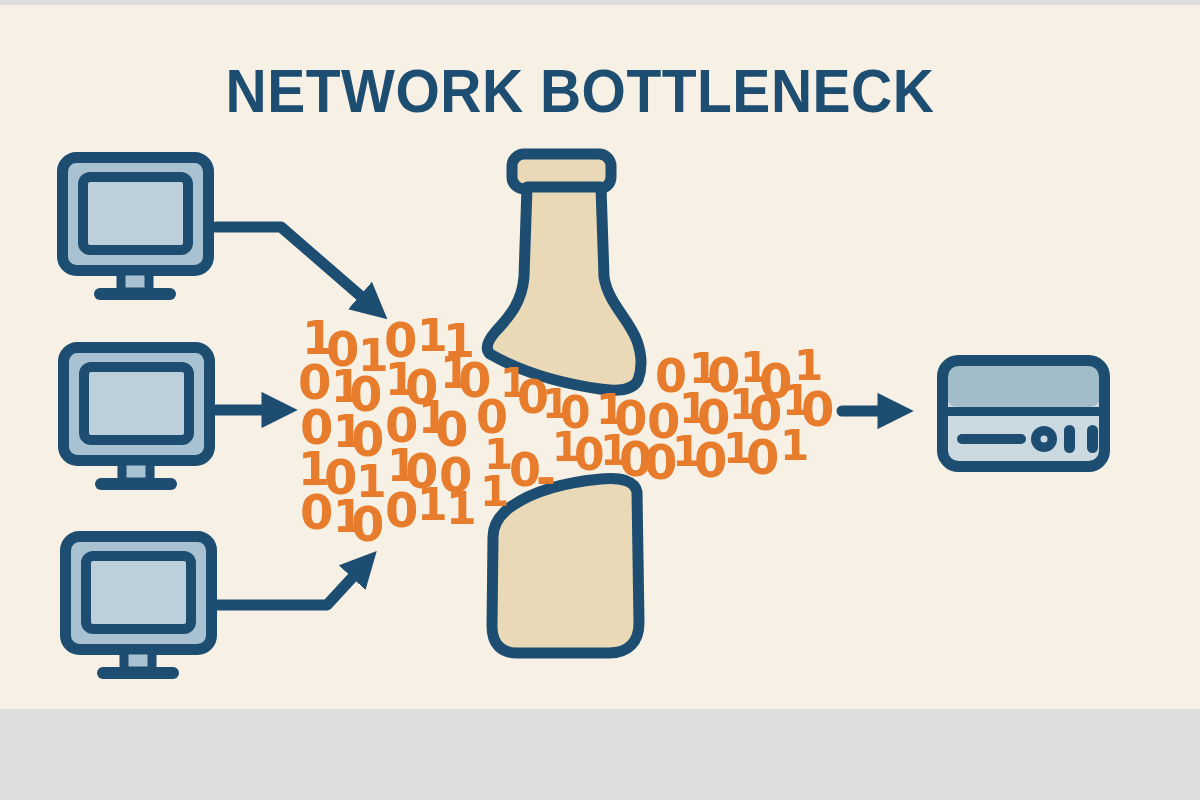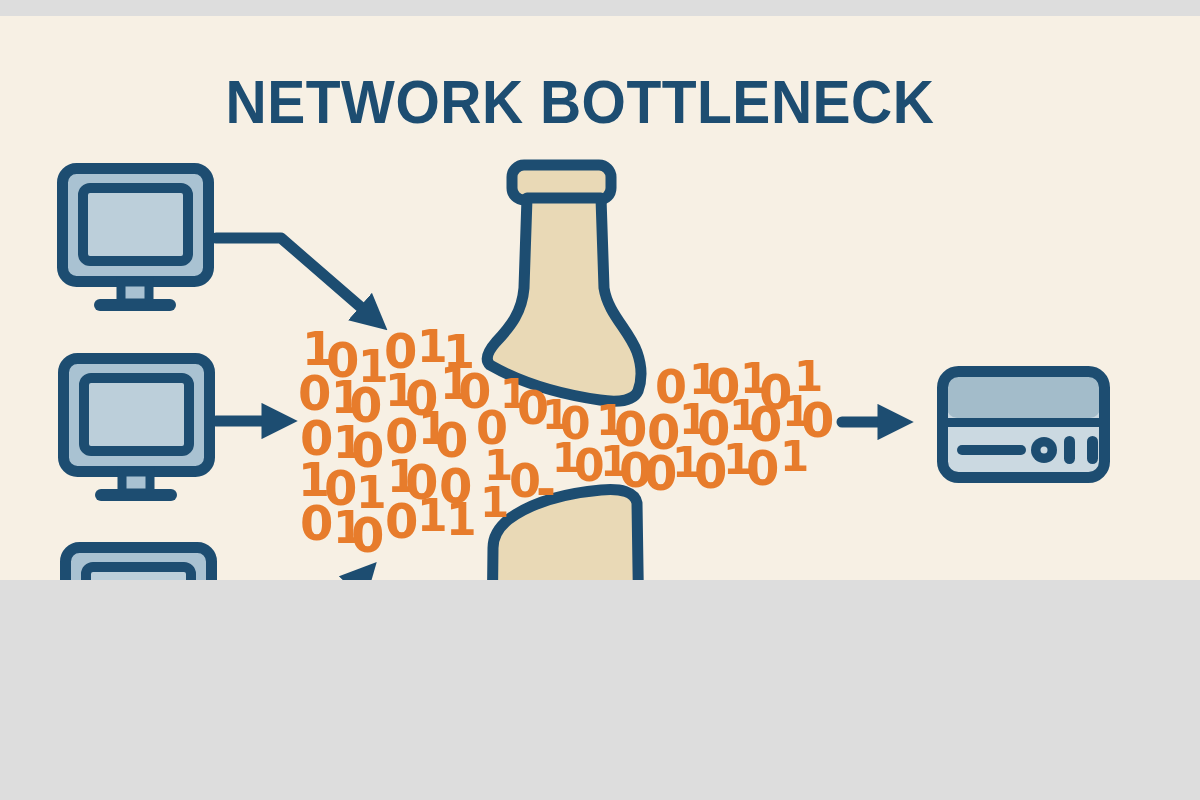--- a/index.html
+++ b/index.html
@@ -1,19 +1,19 @@
 <!DOCTYPE html>
 <html style="--background: #f7f0e4; --navy: #1d4d71; --orange: #e77c2c; --device-fill: #a9c2d2; --screen-fill: #bccfda; --bottle-fill: #e9d9b6; --server-top: #a3bcca; --server-bottom: #cbd9e1;"><head>
 <meta charset="utf-8">
 <style>
   html,body{margin:0;padding:0;background:#ddd;}
   .canvas{
     position:relative;
-    width:1200px;height:564px;
-    margin:16px auto;
+    width:1200px;height:704px;
+    margin:5px auto;
     background:var(--background,#f7f0e4);
     overflow:hidden;
     font-family:"Liberation Sans",sans-serif;
   }
   .title{
     position:absolute;
     top:50px;left:0;width:1160px;
     margin:0;
     text-align:center;
     font-size:57px;

